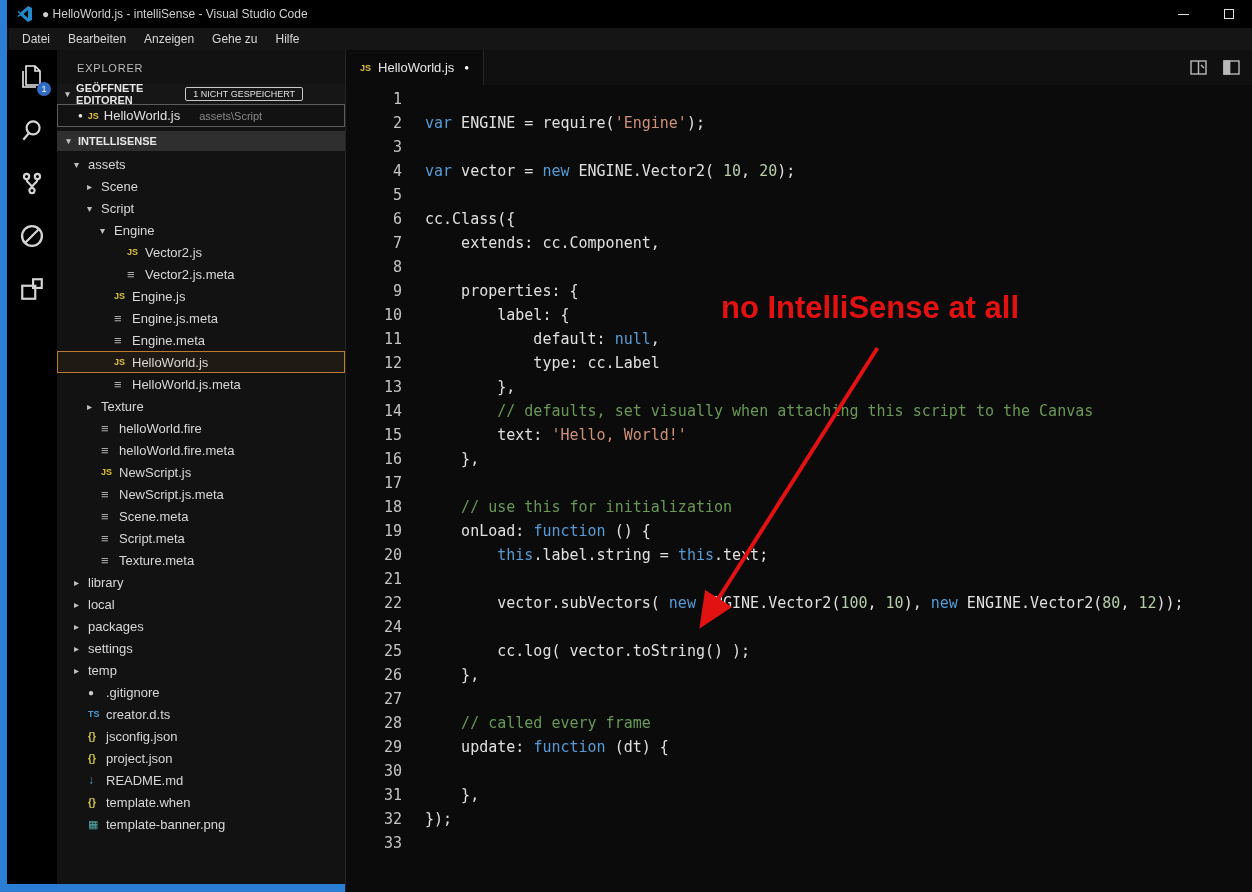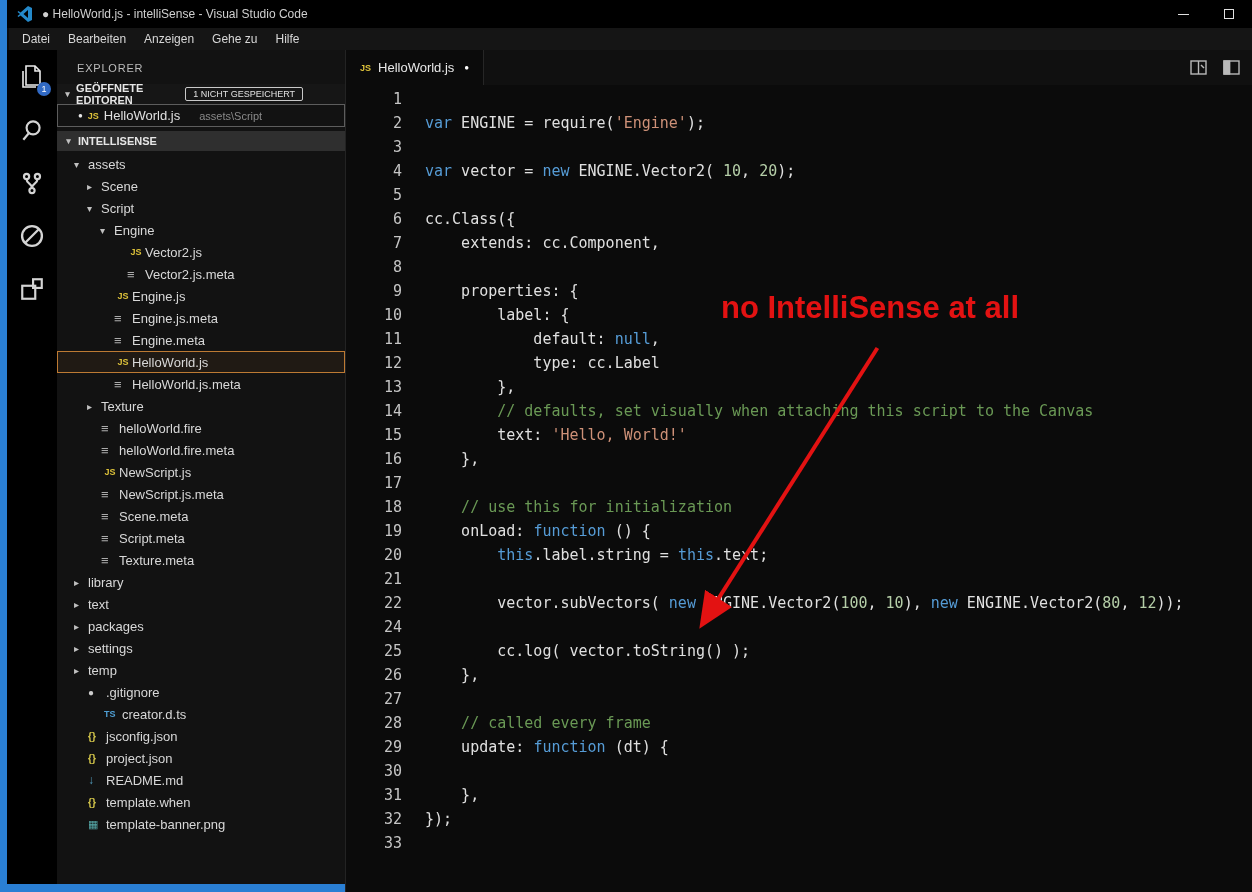--- a/index.html
+++ b/index.html
@@ -41,21 +41,21 @@
                       border:1px solid #5d5d5d; color:#e0e0e0; font-size:13px; }
   .dirty-dot { color:#e8e8e8; font-size:8px; }
   .oe-path { color:#8a8a8a; font-size:11px; margin-left:14px; }
   .tree-header { background:#2f2f2f; margin-top:4px; }
 
   #file-tree { margin-top:2px; }
   .tree-row { height:22px; display:flex; align-items:center; color:#d8d8d8; font-size:13px; border:1px solid transparent; }
   .tree-row.selected { border:1px solid #bd7a33; background:rgba(205,125,50,0.08); }
   .tree-arrow { width:14px; color:#c0c0c0; font-size:10px; flex:none; }
   .fi { width:18px; flex:none; }
-  .fi-js  { color:#ddc23a; font-size:9px;  font-weight:bold;text-align:center; }
+  .fi-js  { color:#ddc23a; font-size:9px;  font-weight:bold; }
   .fi-ts  { color:#4f9fd4; font-size:9px;  font-weight:bold; }
   .fi-meta{ color:#ababab; font-size:13px; }
   .fi-json{ color:#d6c84b; font-size:10px; font-weight:bold; }
   .fi-md  { color:#519aba; font-size:12px; font-weight:bold; }
   .fi-img { color:#56a8a8; font-size:11px; }
   .fi-git { color:#cccccc; font-size:10px; }
 
   
   .editor { position:absolute; left:345px; top:50px; right:0; bottom:0; background:#0b0b0b;
             border-left:1px solid #232323; overflow:hidden; }
@@ -249,39 +249,39 @@
       <div class="tree-row" style="padding-left: 43px;">
         <span class="fi fi-meta">≡</span>
         <span>Texture.meta</span>
       </div>
       <div class="tree-row" style="padding-left: 16px;">
         <span class="tree-arrow">▸</span>
         <span>library</span>
       </div>
       <div class="tree-row" style="padding-left: 16px;">
         <span class="tree-arrow">▸</span>
-        <span>text</span>
+        <span>local</span>
       </div>
       <div class="tree-row" style="padding-left: 16px;">
         <span class="tree-arrow">▸</span>
         <span>packages</span>
       </div>
       <div class="tree-row" style="padding-left: 16px;">
         <span class="tree-arrow">▸</span>
         <span>settings</span>
       </div>
       <div class="tree-row" style="padding-left: 16px;">
         <span class="tree-arrow">▸</span>
         <span>temp</span>
       </div>
       <div class="tree-row" style="padding-left: 30px;">
         <span class="fi fi-git">●</span>
         <span>.gitignore</span>
       </div>
-      <div class="tree-row" style="padding-left: 46px;">
+      <div class="tree-row" style="padding-left: 30px;">
         <span class="fi fi-ts">TS</span>
         <span>creator.d.ts</span>
       </div>
       <div class="tree-row" style="padding-left: 30px;">
         <span class="fi fi-json">{}</span>
         <span>jsconfig.json</span>
       </div>
       <div class="tree-row" style="padding-left: 30px;">
         <span class="fi fi-json">{}</span>
         <span>project.json</span>

